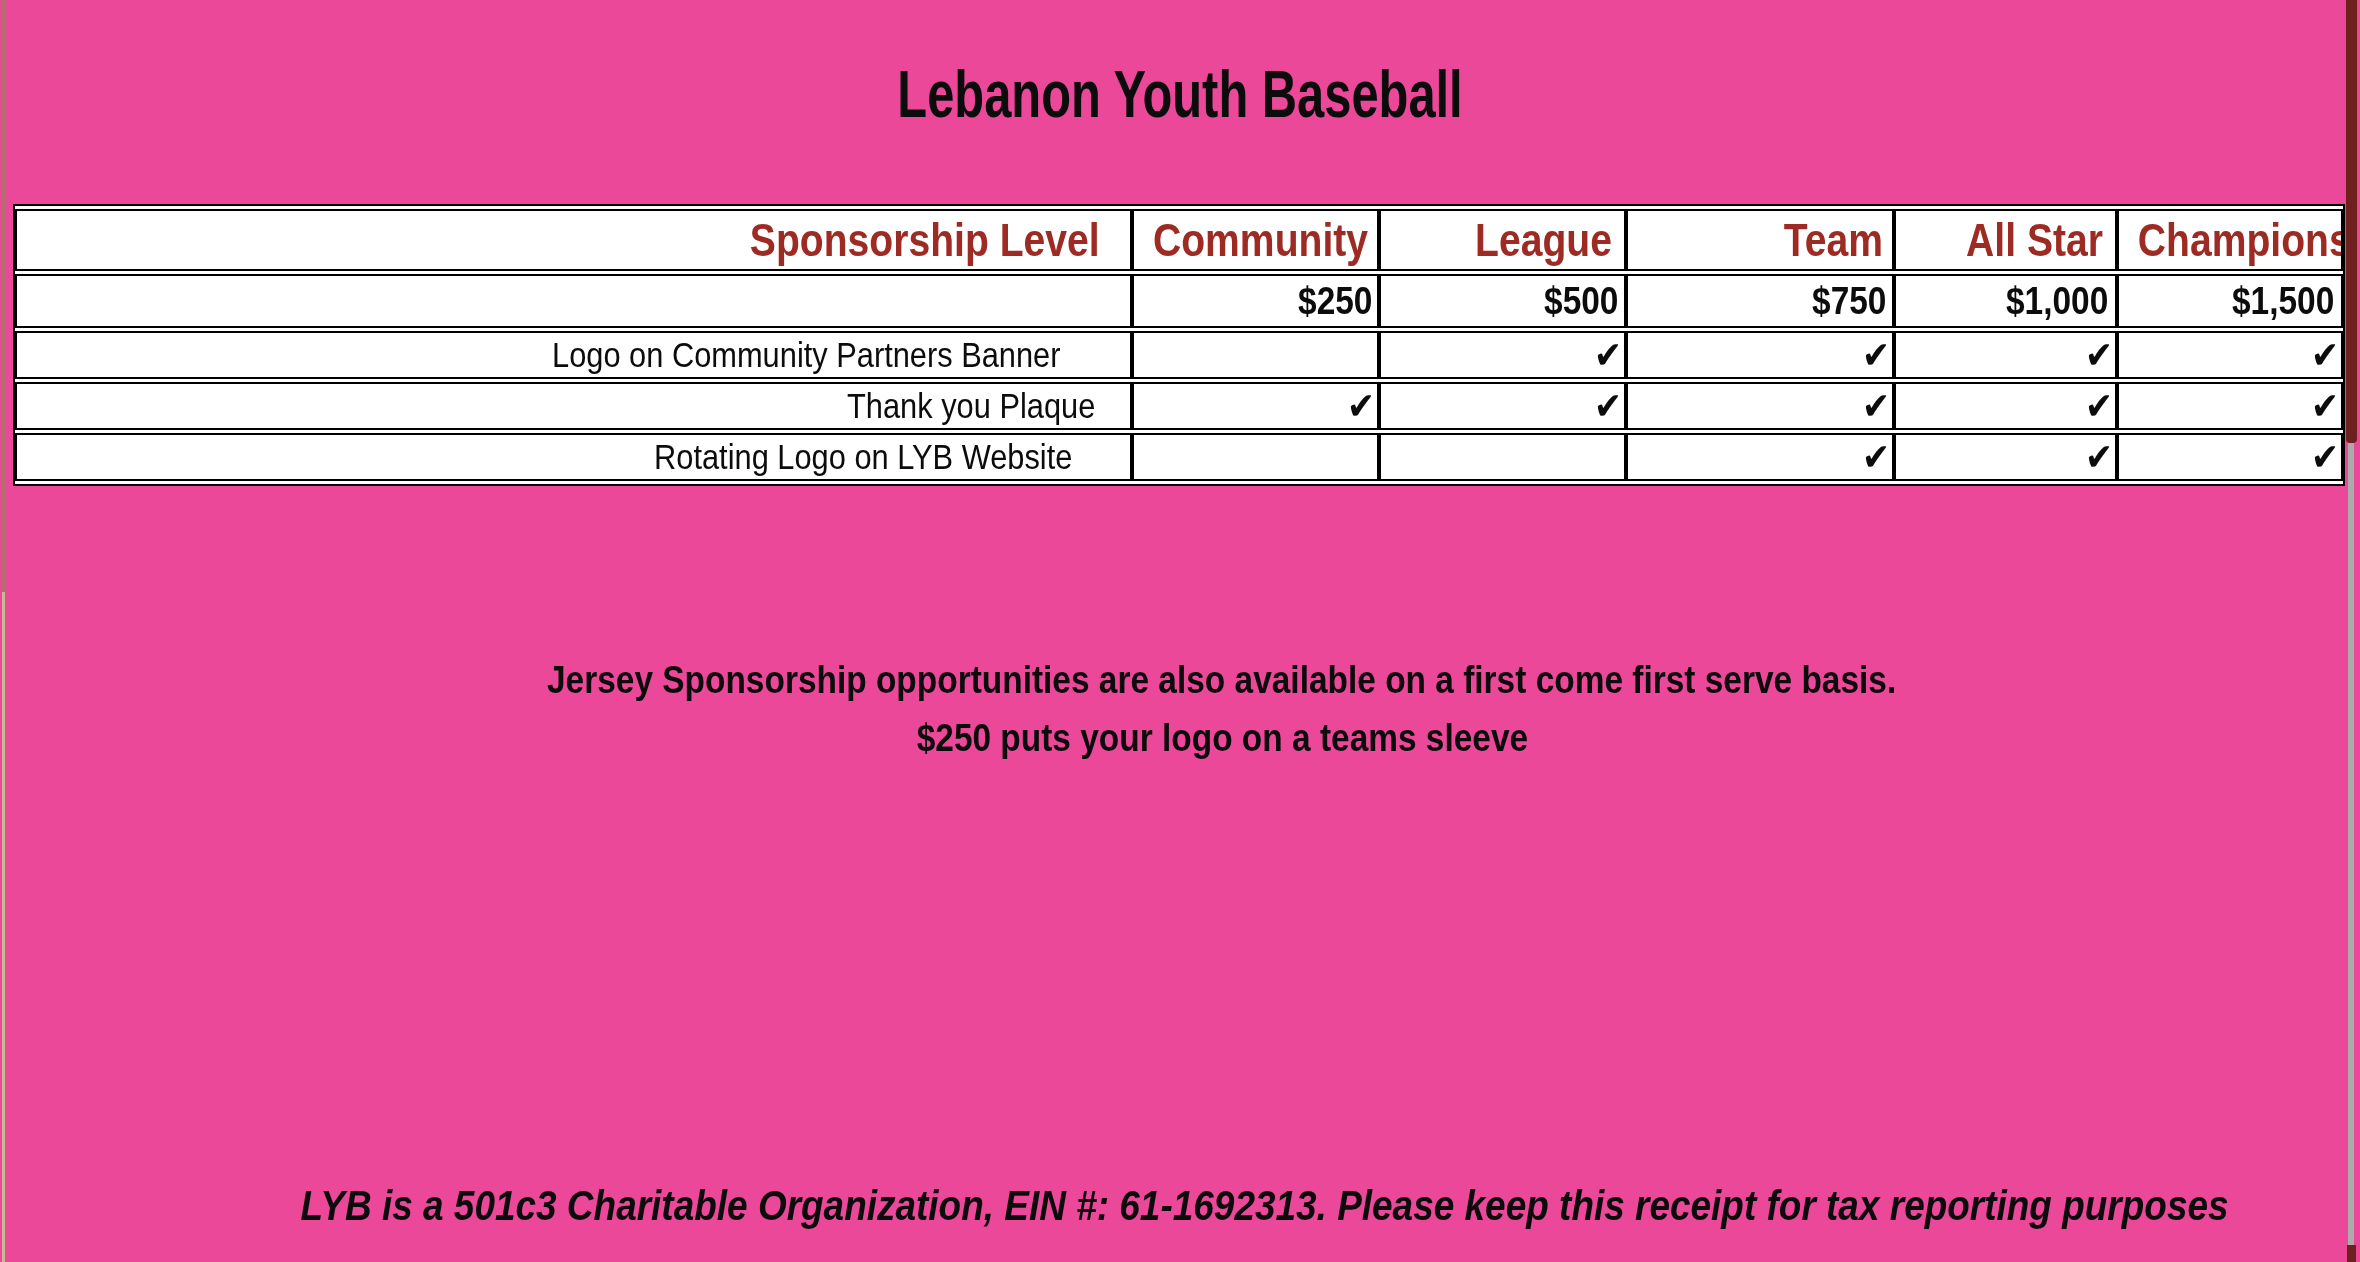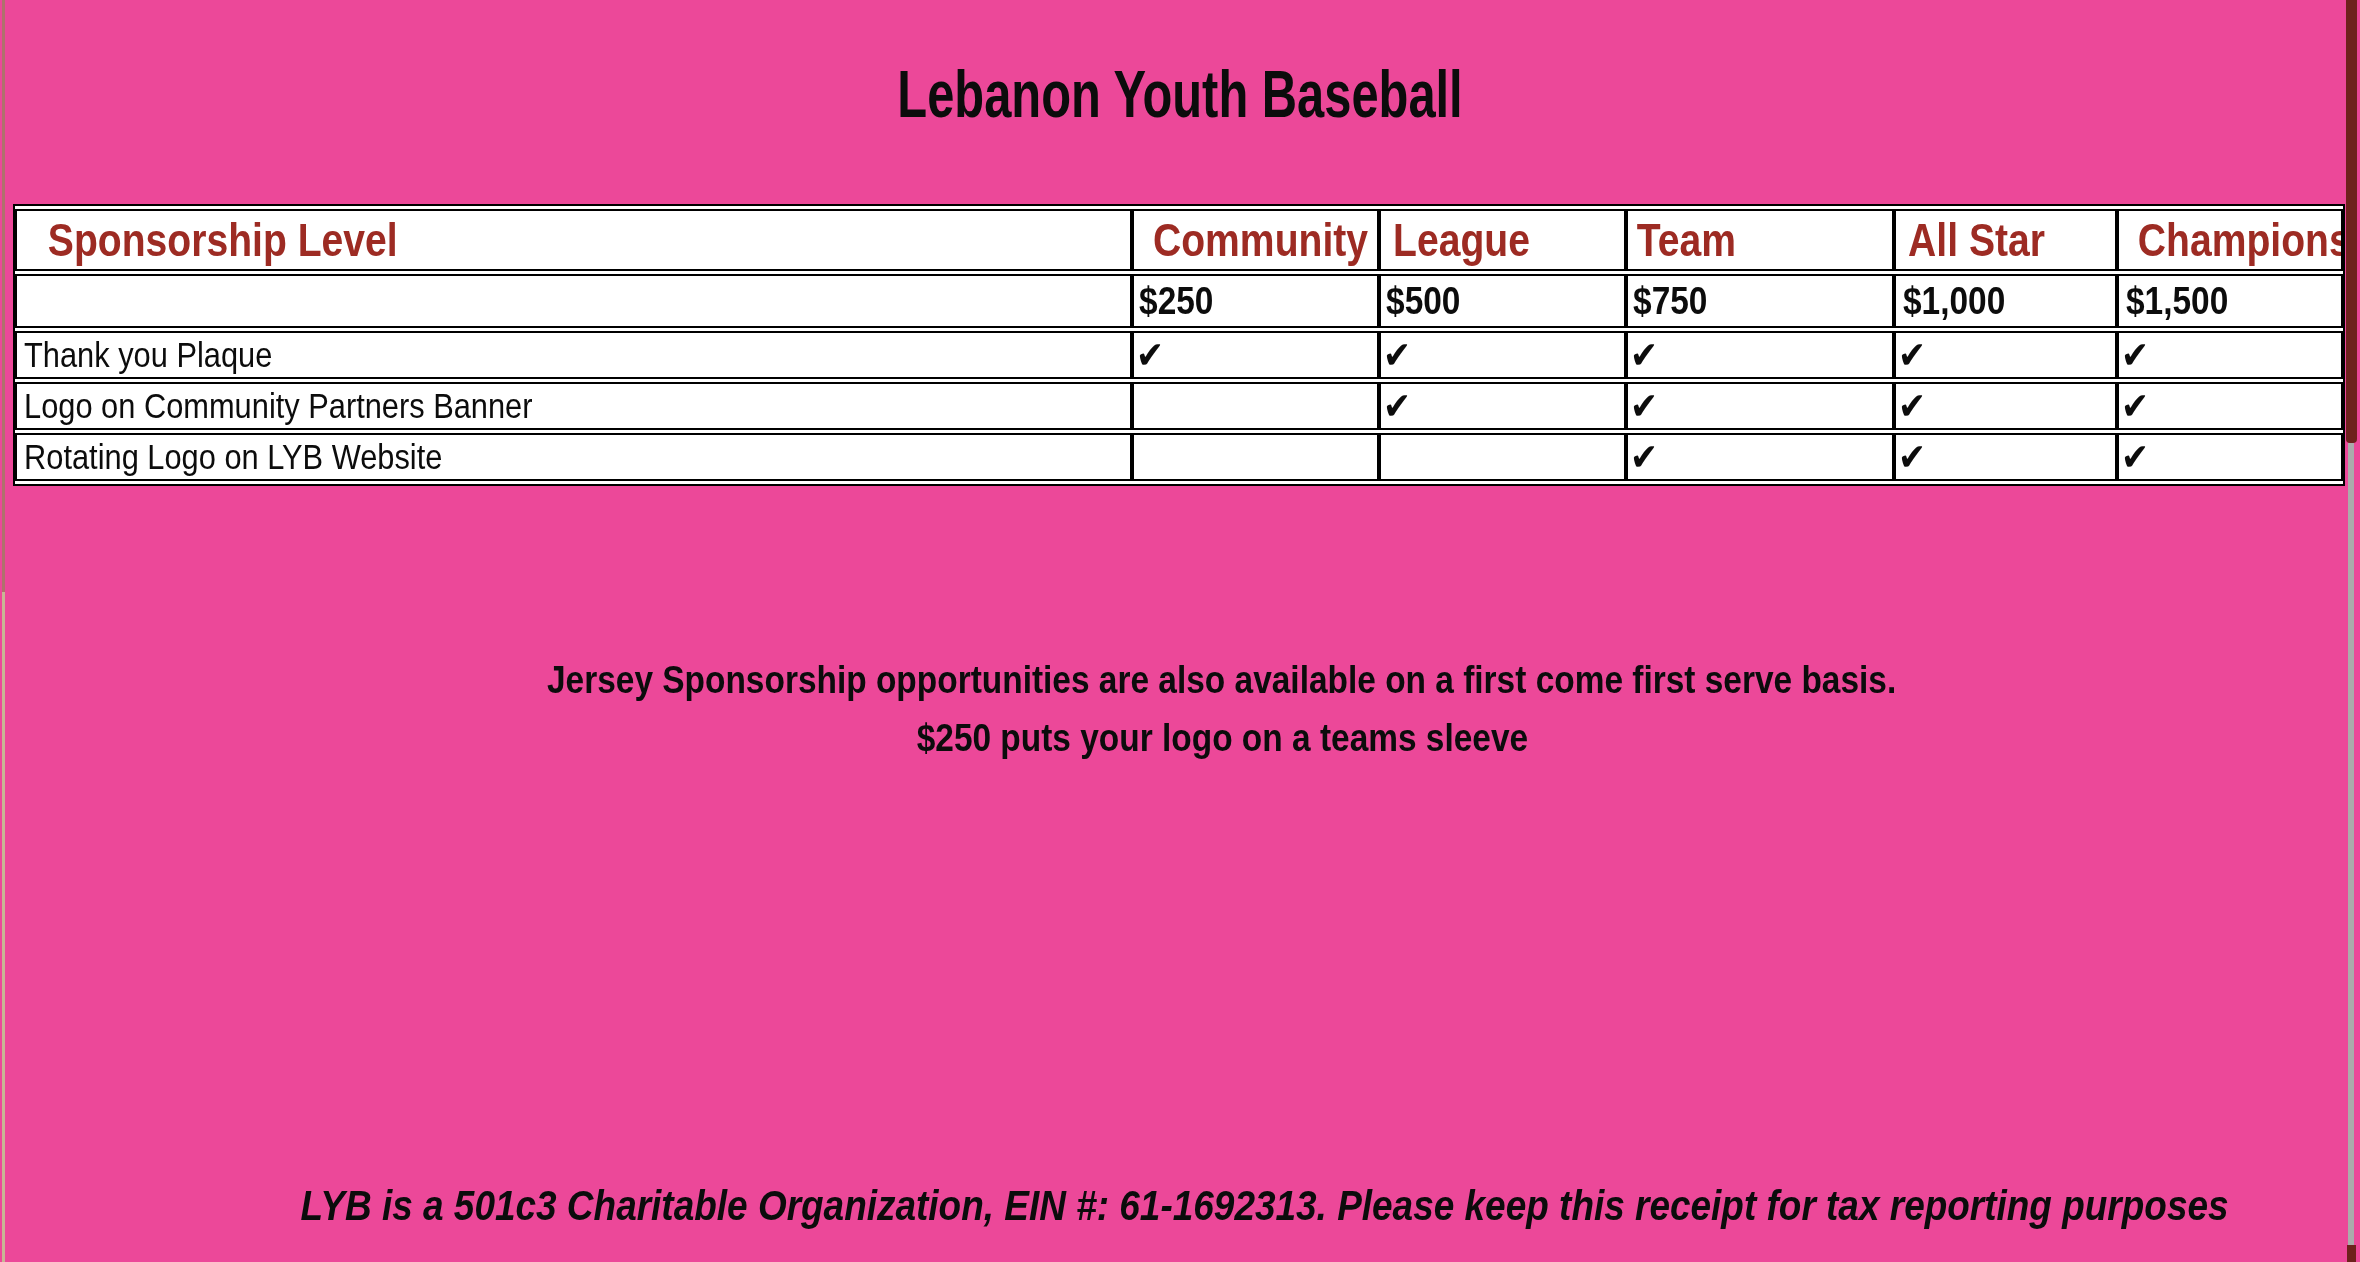--- a/index.html
+++ b/index.html
@@ -33,21 +33,21 @@
   }
 
   table.sponsor {
     position: absolute; top: 204px; left: 13px;
     width: 2332px; table-layout: fixed;
     border-collapse: separate; border-spacing: 0 3px;
     border: 2px solid #000; background: #fff;
   }
   table.sponsor td {
     border: 2px solid #000;
-    vertical-align: middle; text-align: left;
+    vertical-align: middle; text-align: right;
     overflow: hidden; white-space: nowrap;
   }
   td.h-row   { height: 62px; }
   td.p-row   { height: 54px; }
   td.f-row   { height: 47px; }
 
   .cx { display: inline-block; transform: scaleX(0.85); transform-origin: center; white-space: nowrap; }
   .hdr-main .cx { font-size: 46px; font-weight: bold; color: var(--header-text); }
   .hdr .cx      { font-size: 46px; font-weight: bold; color: var(--header-text); }
   .price .cx    { font-size: 38px; font-weight: bold; color: #0c0c0c; transform: scaleX(0.88); }
@@ -108,30 +108,30 @@
       </tr>
       <tr>
         <td class="p-row"></td>
         <td class="p-row price"><span class="cx">$250</span></td>
         <td class="p-row price"><span class="cx">$500</span></td>
         <td class="p-row price"><span class="cx">$750</span></td>
         <td class="p-row price"><span class="cx">$1,000</span></td>
         <td class="p-row price"><span class="cx">$1,500</span></td>
       </tr>
       <tr>
-        <td class="f-row label"><span class="cx">Thank you Plaque</span></td>
-        <td class="f-row val"><span class="cx">✔</span></td>
+        <td class="f-row label"><span class="cx">Logo on Community Partners Banner</span></td>
+        <td class="f-row val"><span class="cx"></span></td>
         <td class="f-row val"><span class="cx">✔</span></td>
         <td class="f-row val"><span class="cx">✔</span></td>
         <td class="f-row val"><span class="cx">✔</span></td>
         <td class="f-row val"><span class="cx">✔</span></td>
       </tr>
       <tr>
-        <td class="f-row label"><span class="cx">Logo on Community Partners Banner</span></td>
-        <td class="f-row val"><span class="cx"></span></td>
+        <td class="f-row label"><span class="cx">Thank you Plaque</span></td>
+        <td class="f-row val"><span class="cx">✔</span></td>
         <td class="f-row val"><span class="cx">✔</span></td>
         <td class="f-row val"><span class="cx">✔</span></td>
         <td class="f-row val"><span class="cx">✔</span></td>
         <td class="f-row val"><span class="cx">✔</span></td>
       </tr>
       <tr>
         <td class="f-row label"><span class="cx">Rotating Logo on LYB Website</span></td>
         <td class="f-row val"><span class="cx"></span></td>
         <td class="f-row val"><span class="cx"></span></td>
         <td class="f-row val"><span class="cx">✔</span></td>

